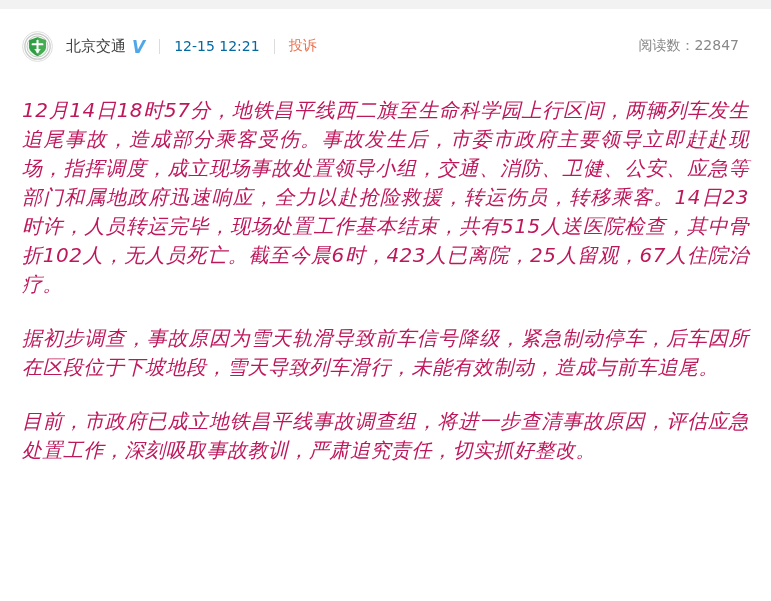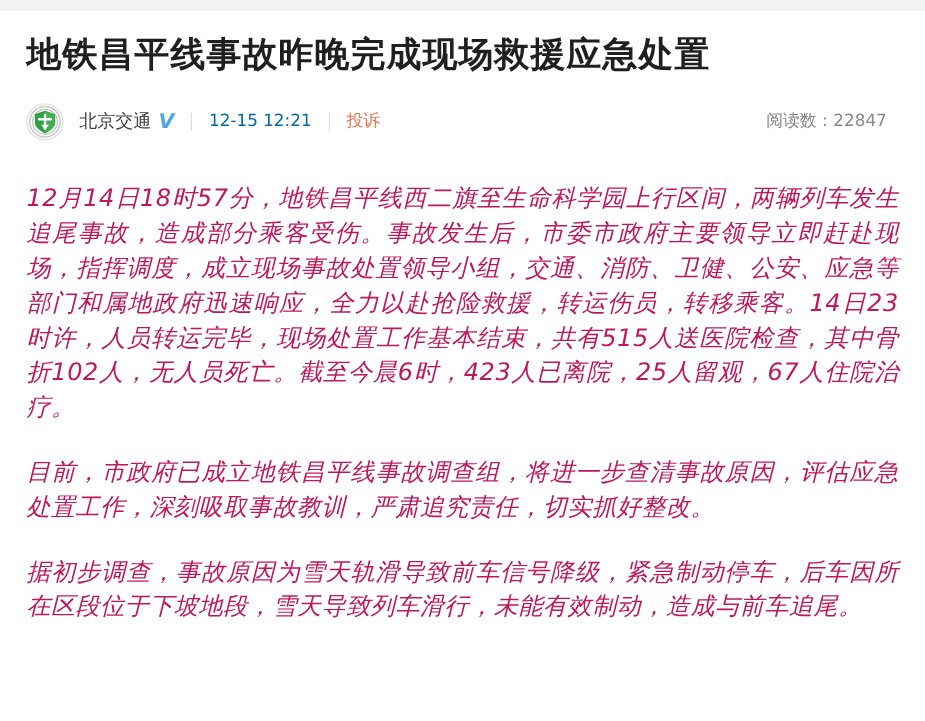--- a/index.html
+++ b/index.html
@@ -95,21 +95,20 @@
     font-style: italic;
   }
 </style>
 </head>
 <body>
 
 <div class="top-strip"></div>
 
 <div class="container">
 
-  <h1 class="article-title">地铁昌平线事故昨晚完成现场救援应急处置</h1>
 
   <div class="meta-row">
 
     <div class="avatar">
       <span>
         <svg width="27" height="27" viewBox="0 0 32 32">
           <circle cx="16" cy="16" r="15" fill="#ffffff" stroke="#c9c9c9" stroke-width="1.5"></circle>
           <circle cx="16" cy="16" r="12.5" fill="#eef3ee" stroke="#9fb8a0" stroke-width="0.8"></circle>
           <path d="M16 5 L26 8.5 V17 C26 23 16 27.5 16 27.5 C16 27.5 6 23 6 17 V8.5 Z" fill="#2f9e44"></path>
           <path d="M16 5 L26 8.5 V17 C26 23 16 27.5 16 27.5 Z" fill="#57b85f" opacity="0.55"></path>
@@ -130,17 +129,17 @@
 
     <span class="meta-sep"></span>
 
     <span class="report-link">投诉</span>
 
     <span class="read-count">阅读数：22847</span>
   </div>
 
   <div class="article-body">
     <p>12月14日18时57分，地铁昌平线西二旗至生命科学园上行区间，两辆列车发生追尾事故，造成部分乘客受伤。事故发生后，市委市政府主要领导立即赶赴现场，指挥调度，成立现场事故处置领导小组，交通、消防、卫健、公安、应急等部门和属地政府迅速响应，全力以赴抢险救援，转运伤员，转移乘客。14日23时许，人员转运完毕，现场处置工作基本结束，共有515人送医院检查，其中骨折102人，无人员死亡。截至今晨6时，423人已离院，25人留观，67人住院治疗。</p>
+    <p>据初步调查，事故原因为雪天轨滑导致前车信号降级，紧急制动停车，后车因所在区段位于下坡地段，雪天导致列车滑行，未能有效制动，造成与前车追尾。</p>
     <p>目前，市政府已成立地铁昌平线事故调查组，将进一步查清事故原因，评估应急处置工作，深刻吸取事故教训，严肃追究责任，切实抓好整改。</p>
-    <p>据初步调查，事故原因为雪天轨滑导致前车信号降级，紧急制动停车，后车因所在区段位于下坡地段，雪天导致列车滑行，未能有效制动，造成与前车追尾。</p>
   </div>
 
 </div>
 
 </body></html>

